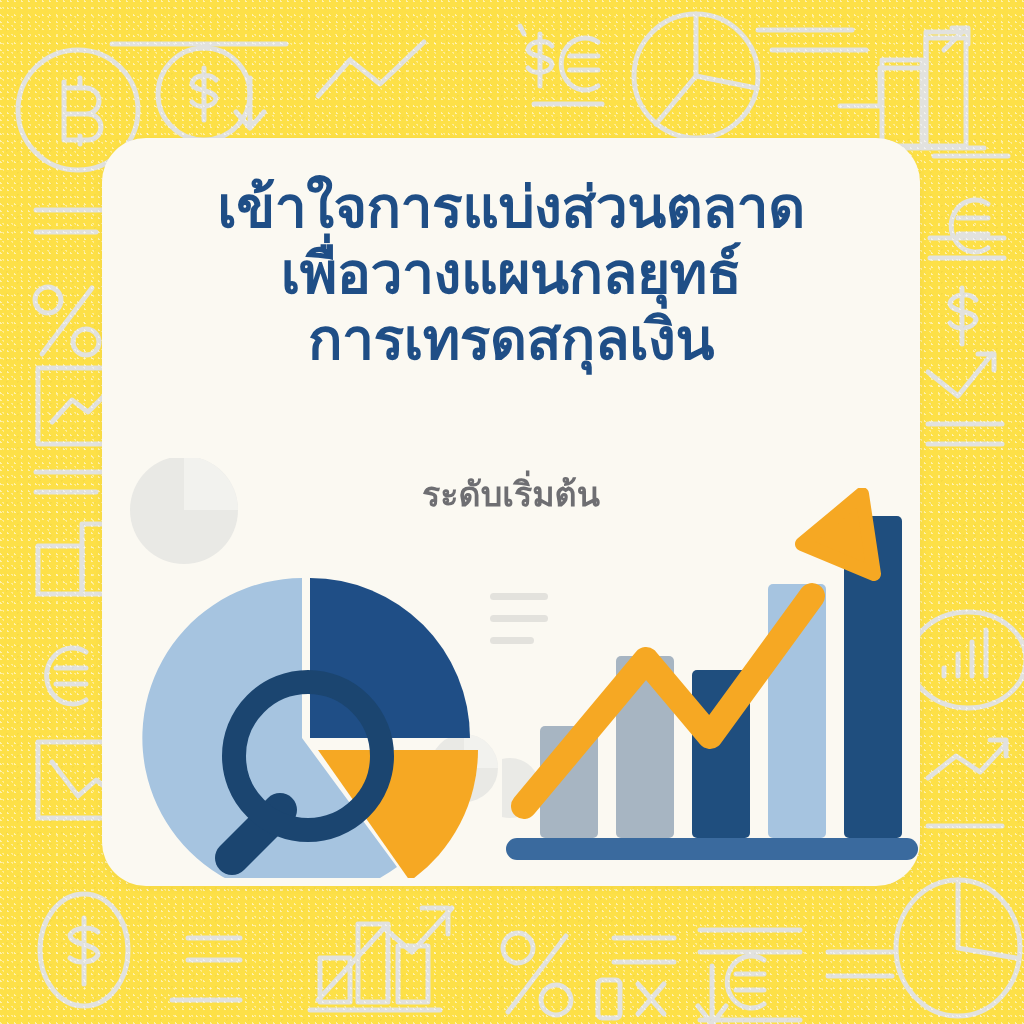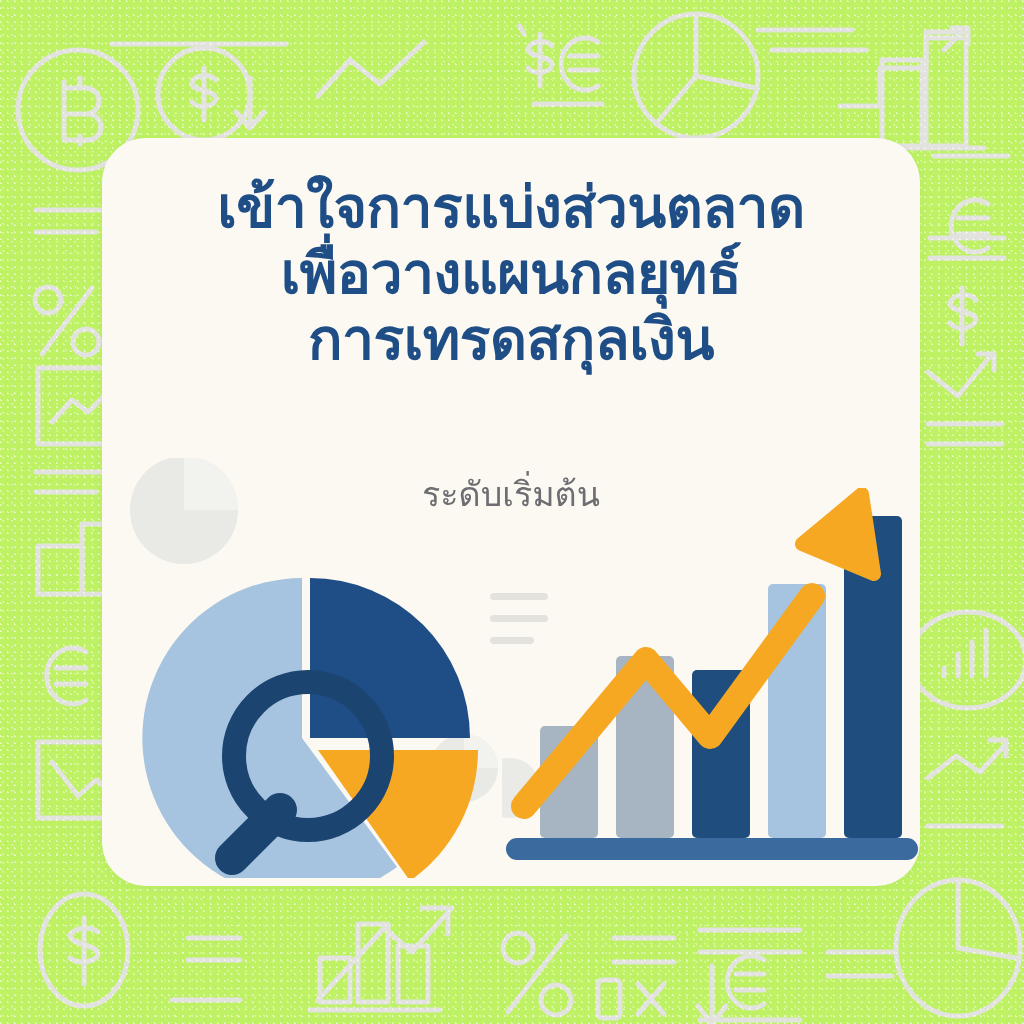--- a/index.html
+++ b/index.html
@@ -1,21 +1,21 @@
 <!DOCTYPE html>
 <html><head>
 <meta charset="utf-8">
 <style>
   html,body{margin:0;padding:0;}
   body{
     width:1024px;height:1024px;overflow:hidden;
     background:#EFEFEC;
     font-family:"DejaVu Sans","Liberation Sans",sans-serif;
   }
-  #poster{position:relative;width:1024px;height:1024px;overflow:hidden;background:#bef264;}
+  #poster{position:relative;width:1024px;height:1024px;overflow:hidden;background:#fde047;}
 
   
   #noise{
     position:absolute;inset:0;
     background-image:
       radial-gradient(circle at 10% 20%, rgba(255,255,255,.55) 0 1px, transparent 1px),
       radial-gradient(circle at 60% 70%, rgba(0,0,0,.025) 0 1px, transparent 1px),
       radial-gradient(circle at 35% 85%, rgba(255,255,255,.4) 0 1px, transparent 1px);
     background-size:7px 7px, 11px 11px, 9px 9px;
     pointer-events:none;
@@ -36,21 +36,21 @@
   #headline{
     position:absolute;left:0;top:36px;width:818px;
     text-align:center;color:#1F4E86;
     font-weight:700;font-size:57px;line-height:66px;
     letter-spacing:-0.5px;
     white-space:pre-line;
   }
   #subtitle{
     position:absolute;left:0;top:336px;width:818px;
     text-align:center;color:#6E6E72;
-    font-weight:400;font-size:34px;line-height:40px;
+    font-weight:700;font-size:34px;line-height:40px;
   }
 
   .art{position:absolute;}
   #pie-art{left:10px;top:320px;width:400px;height:420px;}
   #bar-art{left:400px;top:350px;width:420px;height:390px;}
 
   .deco-line{position:absolute;background:#E3E2DD;border-radius:4px;height:7px;}
 </style>
 </head>
 <body>

